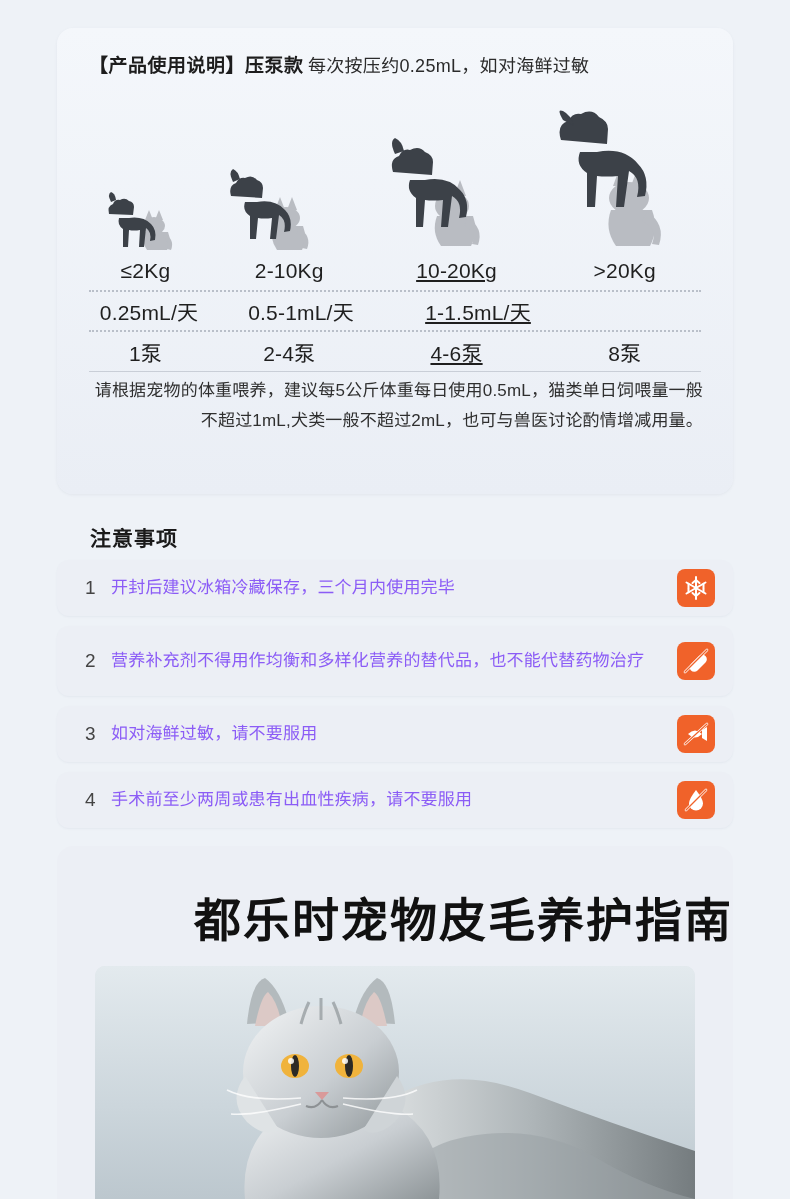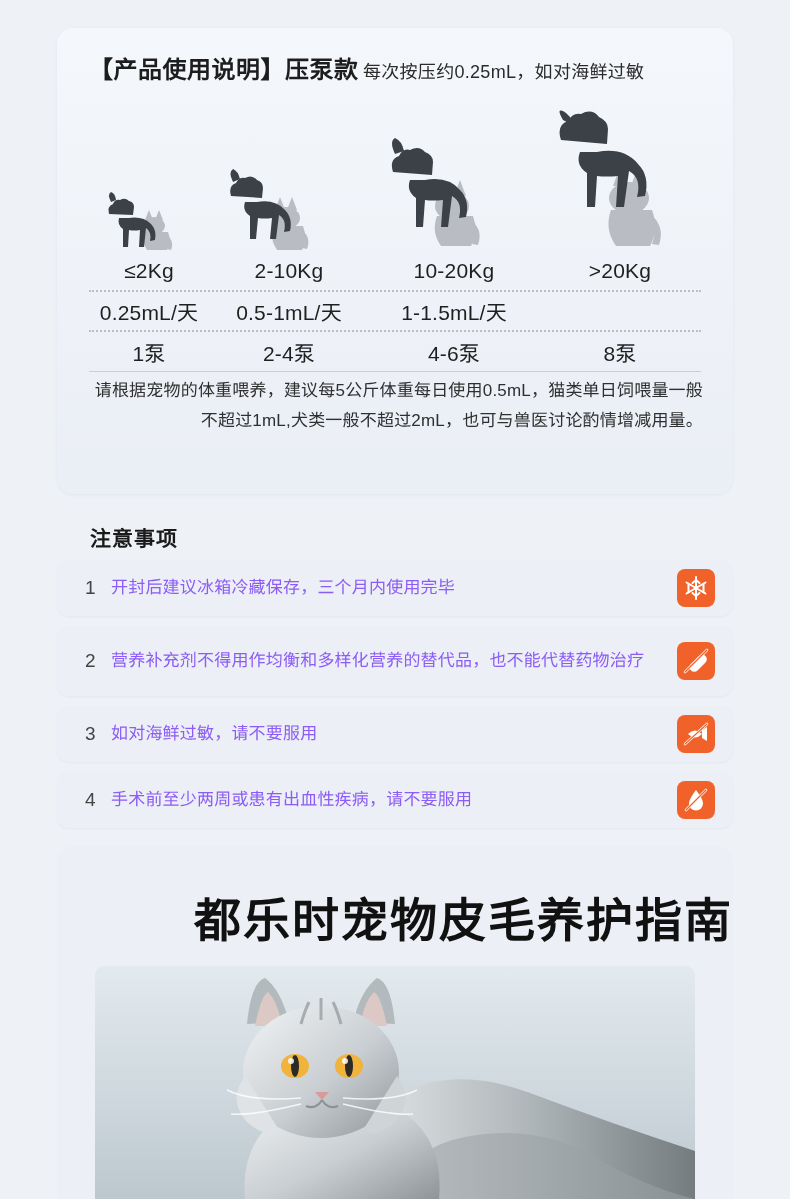--- a/index.html
+++ b/index.html
@@ -28,21 +28,21 @@
     border-radius: 16px;
     box-shadow: 0 1px 3px rgba(120,130,150,0.10);
   }
   .usage-title {
     position: absolute;
     left: 32px;
     top: 22px;
     white-space: nowrap;
   }
   .usage-title .bold {
-    font-size: 24px;
+    font-size: 19px;
     font-weight: bold;
     letter-spacing: 0.5px;
     color: #1d1d1d;
   }
   .usage-title .light {
     font-size: 18px;
     color: #2b2b2b;
     letter-spacing: 0.3px;
   }
 
@@ -66,31 +66,32 @@
     position: absolute;
     left: 32px;
     top: 224px;
     width: 612px;
   }
   .dose-row {
     display: flex;
     align-items: center;
     height: 40px;
     border-bottom: 2px dotted #b9bfc9;
+    gap: 12px;
   }
   .dose-row.last { border-bottom: 1px solid #c9ced7; }
   .dose-cell {
     text-align: center;
     font-size: 21px;
     color: #1f1f1f;
     letter-spacing: 0.2px;
   }
   .c1 { width: 120px; }
   .c2 { width: 160px; }
-  .c3 { width: 170px; }
+  .c3 { width: 170px; text-decoration: underline; }
   .c4 { width: 162px; }
 
   .usage-note {
     position: absolute;
     left: 32px;
     top: 348px;
     width: 614px;
     font-size: 17px;
     line-height: 30px;
     color: #2f2f2f;

